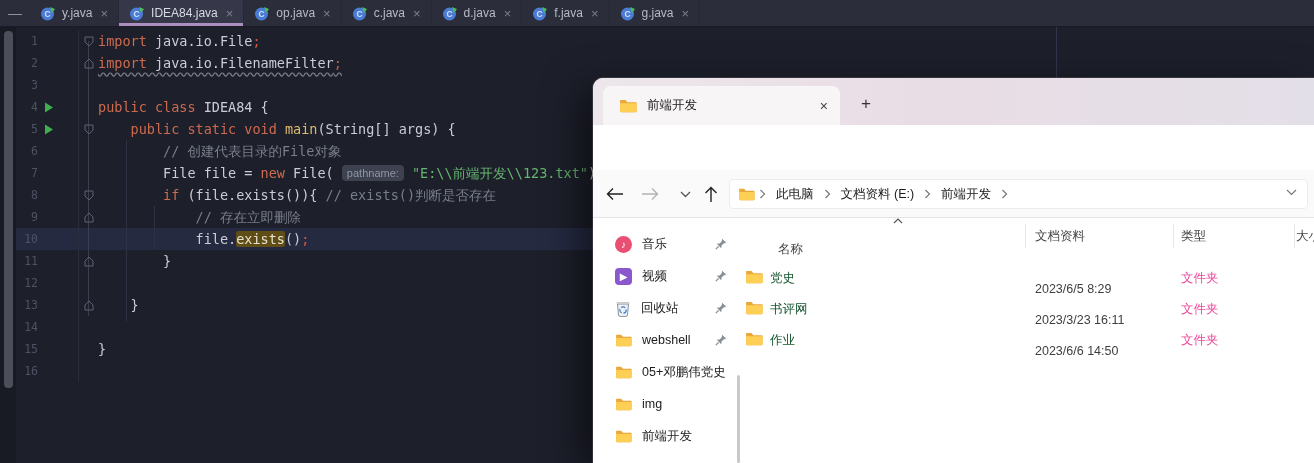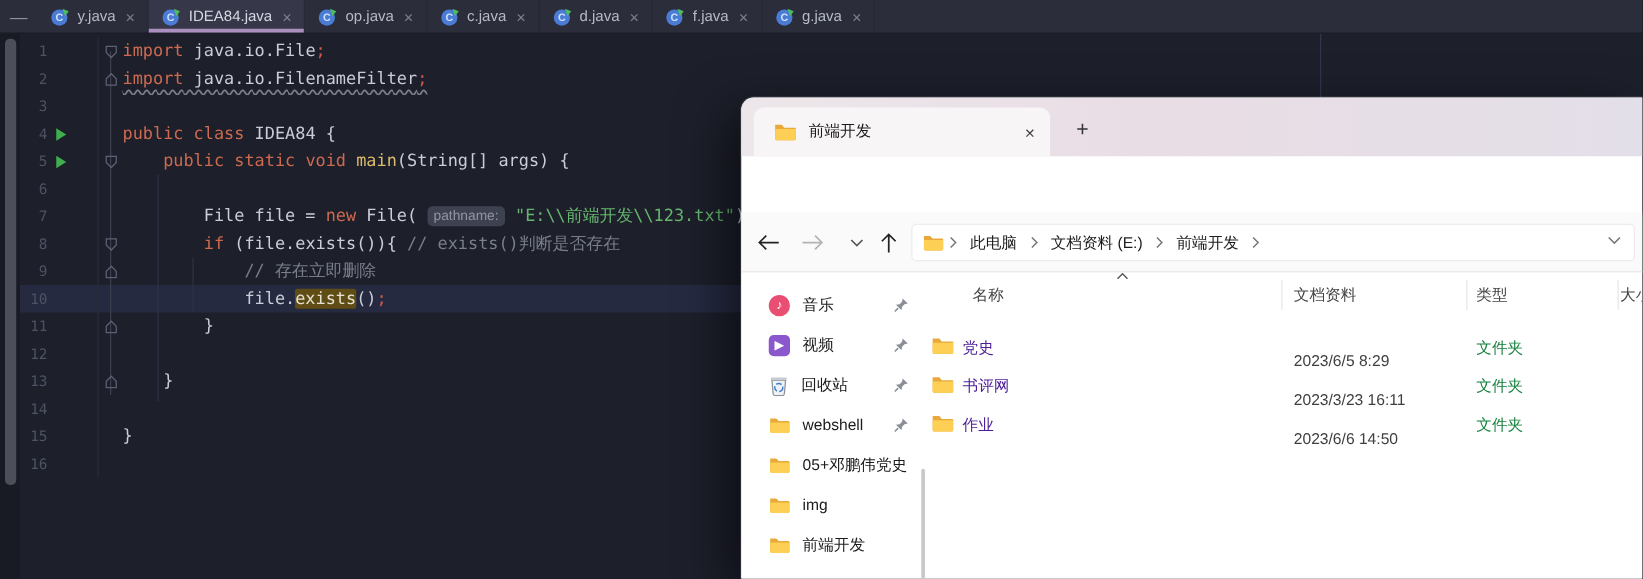--- a/index.html
+++ b/index.html
@@ -87,24 +87,24 @@
   .ic.music { background:#e94f72; border-radius:50%; }
   .ic.video { background:#8b57cc; }
   #sb-scroll { position:absolute; left:144px; top:157px; width:3px; height:88px;
     background:#c9c9c9; border-radius:2px; }
 
   #x-list { position:absolute; left:152px; top:0; right:0; height:100%; overflow:hidden; }
   .col-head { position:absolute; top:10px; font-size:12.5px; color:#454545; white-space:nowrap; }
   .col-sep { position:absolute; top:6px; width:1px; height:24px; background:#e7e7e7; }
   #sort-caret { position:absolute; left:148px; top:0px; }
   .file-row { position:absolute; left:0; right:0; height:31px; }
-  .file-row .nm { position:absolute; left:25px; top:8px; font-size:12.5px; color:#4c1d95; }
+  .file-row .nm { position:absolute; left:25px; top:8px; font-size:12.5px; color:#14532d; }
   .file-row .fic { position:absolute; left:0px; top:7px; }
   .file-row .dt { position:absolute; left:290px; top:8px; font-size:12.5px; color:#3f3f3f; white-space:nowrap;margin-top:12px; }
-  .file-row .tp { position:absolute; left:436px; top:8px; font-size:12.5px; color:#15803d; }
+  .file-row .tp { position:absolute; left:436px; top:8px; font-size:12.5px; color:#ec4899; }
   svg { display:block; }
 </style>
 </head>
 <body>
 
 <div id="stage">
 
   <div id="ide-tabbar">
     <div class="tb-dash">—</div>
 
@@ -201,21 +201,21 @@
             </svg></span><span class="code-text wavy"><span class="kw">import</span><span class="pl"> java.io.FilenameFilter</span><span class="sem">;</span></span></div>
         <div class="code-row"><span class="line-num">3</span><span class="run-col"></span><span class="fold-col"></span><span class="code-text"></span></div>
         <div class="code-row"><span class="line-num">4</span><span class="run-col"><svg width="10" height="11" viewBox="0 0 10 11">
               <path d="M1 0.5l8 5-8 5z" fill="#3fae4e"></path>
             </svg></span><span class="fold-col"></span><span class="code-text"><span class="kw">public class</span><span class="pl"> IDEA84 {</span></span></div>
         <div class="code-row"><span class="line-num">5</span><span class="run-col"><svg width="10" height="11" viewBox="0 0 10 11">
               <path d="M1 0.5l8 5-8 5z" fill="#3fae4e"></path>
             </svg></span><span class="fold-col"><svg width="10" height="11" viewBox="0 0 10 11">
               <path d="M1 1h8v5L5 10 1 6z" fill="none" stroke="#5c6275" stroke-width="1"></path>
             </svg></span><span class="code-text"><span class="pl">    </span><span class="kw">public static void </span><span class="fn">main</span><span class="pl">(String[] args) {</span></span></div>
-        <div class="code-row"><span class="line-num">6</span><span class="run-col"></span><span class="fold-col"></span></div>
+        <div class="code-row"><span class="line-num">6</span><span class="run-col"></span><span class="fold-col"></span><span class="code-text"><span class="pl">        </span><span class="cm">// 创建代表目录的File对象</span></span></div>
         <div class="code-row"><span class="line-num">7</span><span class="run-col"></span><span class="fold-col"></span><span class="code-text"><span class="pl">        File file = </span><span class="kw">new</span><span class="pl"> File( </span><span class="hint">pathname:</span><span class="pl"> </span><span class="str">"E:\\前端开发\\123.txt"</span><span class="pl">)</span><span class="sem">;</span></span></div>
         <div class="code-row"><span class="line-num">8</span><span class="run-col"></span><span class="fold-col"><svg width="10" height="11" viewBox="0 0 10 11">
               <path d="M1 1h8v5L5 10 1 6z" fill="none" stroke="#5c6275" stroke-width="1"></path>
             </svg></span><span class="code-text"><span class="pl">        </span><span class="kw">if</span><span class="pl"> (file.exists()){ </span><span class="cm">// exists()判断是否存在</span></span></div>
         <div class="code-row"><span class="line-num">9</span><span class="run-col"></span><span class="fold-col"><svg width="10" height="11" viewBox="0 0 10 11">
               <path d="M1 10h8V5L5 1 1 5z" fill="none" stroke="#5c6275" stroke-width="1"></path>
             </svg></span><span class="code-text"><span class="pl">            </span><span class="cm">// 存在立即删除</span></span></div>
         <div class="code-row current"><span class="line-num">10</span><span class="run-col"></span><span class="fold-col"></span><span class="code-text"><span class="pl">            file.</span><span class="hl">exists</span><span class="pl">()</span><span class="sem">;</span></span></div>
         <div class="code-row"><span class="line-num">11</span><span class="run-col"></span><span class="fold-col"><svg width="10" height="11" viewBox="0 0 10 11">
               <path d="M1 10h8V5L5 1 1 5z" fill="none" stroke="#5c6275" stroke-width="1"></path>
@@ -465,21 +465,21 @@
           </div>
         </div>
       <div id="sb-scroll"></div>
       <div id="x-list">
         <div id="sort-caret">
           <svg width="10" height="6" viewBox="0 0 10 6">
               <path d="M1 5l4-4 4 4" fill="none" stroke="#555" stroke-width="1.1"></path>
             </svg>
         </div>
 
-      <div class="col-head" style="left: 33px;">名称</div>
+      <div class="col-head" style="left: 33px; margin-top: 13px;">名称</div>
           <div class="col-head" style="left: 290px;">文档资料</div>
           <div class="col-head" style="left: 436px;">类型</div>
           <div class="col-head" style="left: 551px;">大小</div>
           <div class="col-sep" style="left: 280px;"></div>
           <div class="col-sep" style="left: 428px;"></div>
           <div class="col-sep" style="left: 549px;"></div>
           <div class="file-row" style="top: 44px;">
             <span class="fic">
               <svg width="18" height="15" viewBox="0 0 24 20">
   <path d="M1.5 2.5h7.2l2.4 3h11.4a1 1 0 011 1V17a2 2 0 01-2 2H3.5a2 2 0 01-2-2z" fill="#e9a83a"></path>

